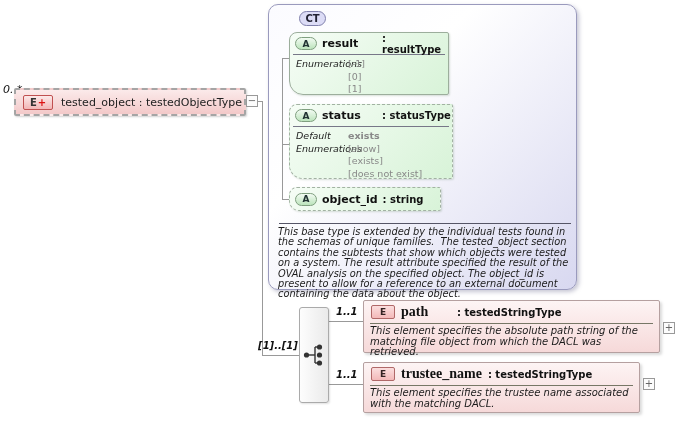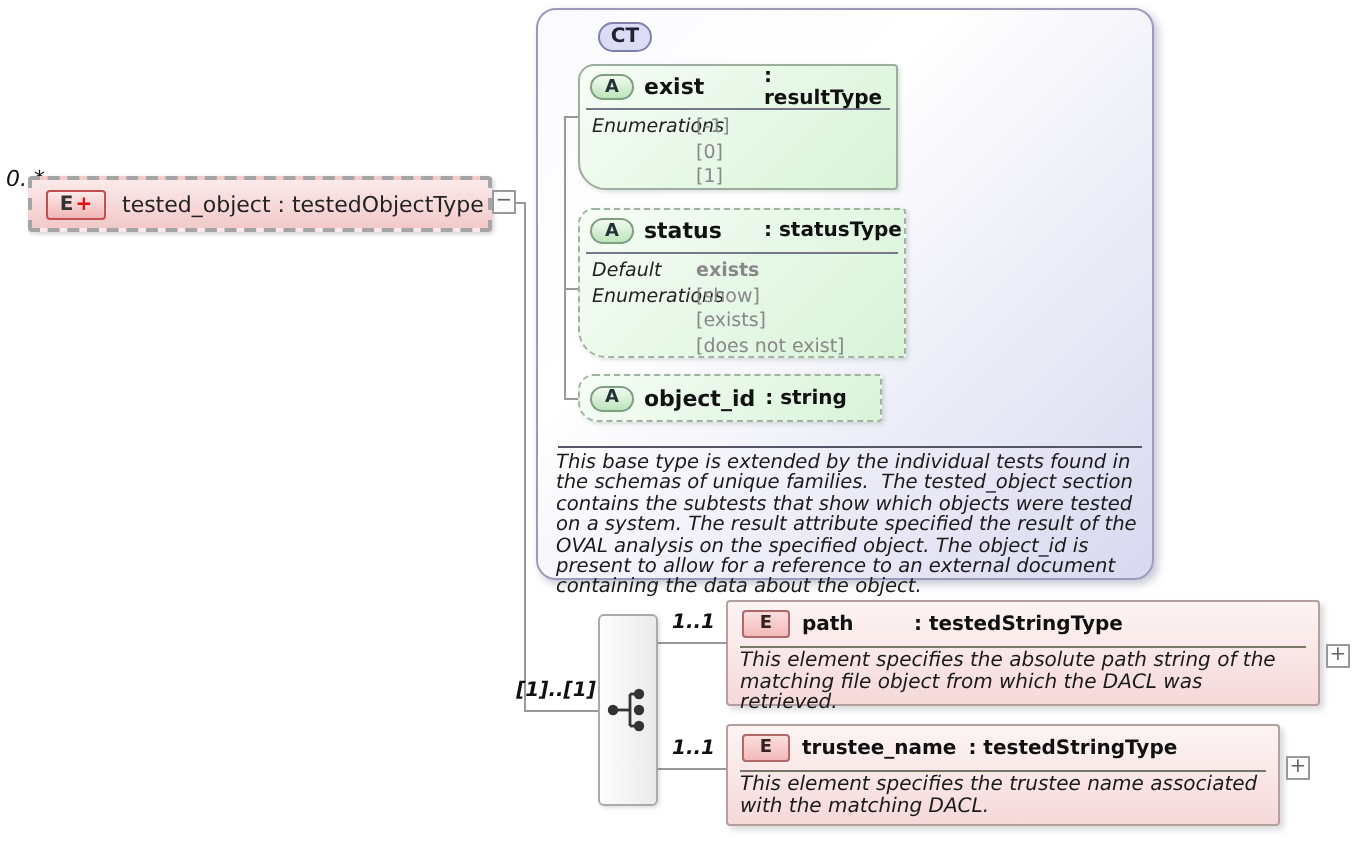--- a/index.html
+++ b/index.html
@@ -71,21 +71,21 @@
 
   
   .el-box{position:absolute;box-sizing:border-box;border:1px solid #b5a0a0;border-radius:2px;
           background:linear-gradient(to bottom,#fdf4f4,#f6d9d9);
           box-shadow:2px 2px 3px rgba(0,0,0,.15);}
   .el-head{height:22px;display:flex;align-items:center;gap:6px;padding-left:7px;}
   .e-badge{width:24px;height:14px;box-sizing:border-box;border:1px solid #b06868;border-radius:2px;
            background:linear-gradient(to bottom,#fbdede,#f3b9b9);
            display:flex;align-items:center;justify-content:center;
            font-size:9px;font-weight:bold;color:#322;flex:0 0 auto;}
-  .el-name{font-size:10px;font-weight:bold;color:#111;min-width:50px;}
+  .el-name{font-size:14px;font-weight:bold;color:#111;min-width:50px;font-family:Liberation Serif, serif;}
   .el-divider{border-top:1px solid #776;margin:0 6px;}
   .el-doc{padding:2px 6px 0 6px;font-style:italic;font-size:10px;line-height:10.5px;color:#1a1a1a;}
 </style>
 </head>
 <body>
 
 <div class="canvas">
 
   <div class="line hline" style="left:258px;top:101px;width:5px;"></div>
   <div class="line vline" style="left:262px;top:101px;height:255px;"></div>
@@ -112,21 +112,21 @@
     <span class="ct-badge">CT</span>
 
     <div class="line vline" style="left:13px;top:53px;height:141px;"></div>
     <div class="line hline" style="left:13px;top:53px;width:7px;"></div>
     <div class="line hline" style="left:13px;top:139px;width:7px;"></div>
     <div class="line hline" style="left:13px;top:194px;width:7px;"></div>
 
     <div class="attr-box" style="left:20px;top:27px;width:160px;height:63px;">
       <div class="attr-head">
         <span class="a-badge">A</span>
-        <span class="m-name">exist</span>
+        <span class="m-name">result</span>
         <span class="m-type">: resultType</span>
       </div>
       <div class="attr-divider"></div>
       <div class="attr-body">
         <div class="facet-row">
           <span class="facet-label">Enumerations</span>
           <span class="facet-vals">
             <div>[-1]</div>
             <div>[0]</div>
             <div>[1]</div>

